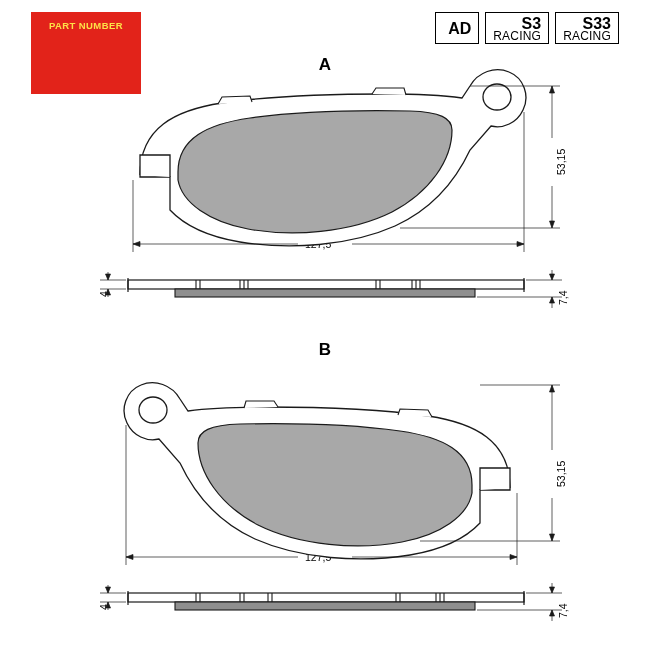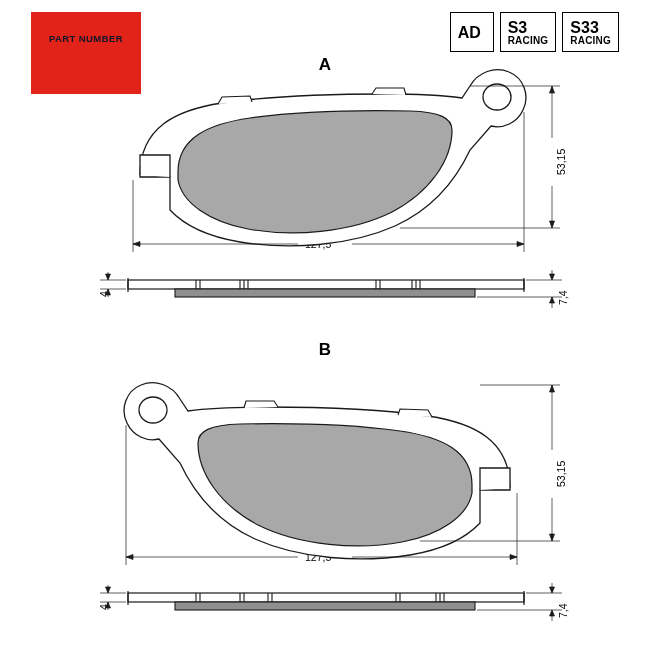--- a/index.html
+++ b/index.html
@@ -22,23 +22,23 @@
     height: 650px;
   }
   
   .badge {
     position: absolute;
     left: 31px;
     top: 12px;
     width: 110px;
     height: 82px;
     background: #e2231a;
-    color: #0f172a;
+    color: #fde047;
     box-sizing: border-box;
-    padding-top: 21px;
+    padding-top: 8px;
     text-align: center;
   }
   .badge .label {
     font-size: 9.5px;
     font-weight: bold;
     letter-spacing: 0.4px;
     line-height: 11px;
   }
   .badge .number {
     font-size: 43px;
@@ -51,37 +51,37 @@
   .compound-row {
     position: absolute;
     right: 31px;
     top: 12px;
     display: flex;
     gap: 6px;
   }
   .cbox {
     border: 1.5px solid #000;
     box-sizing: border-box;
-    height: 40px;
+    height: 32px;
     min-width: 44px;
     padding: 0 7px;
     display: flex;
     flex-direction: column;
-    align-items: flex-start;
+    align-items: flex-end;
     justify-content: center;
     background: #fff;
   }
   .cbox .ctop {
     font-size: 16px;
     font-weight: bold;
     line-height: 17px;
   }
   .cbox .csub {
-    font-size: 10px;
-    font-weight: bold;
+    font-size: 12px;
+    font-weight: normal;
     line-height: 9px;
     letter-spacing: 0.2px;
   }
   .cbox.single .ctop { line-height: 19px; }
 
   
   .fig-title {
     position: absolute;
     font-size: 17px;
     font-weight: bold;

